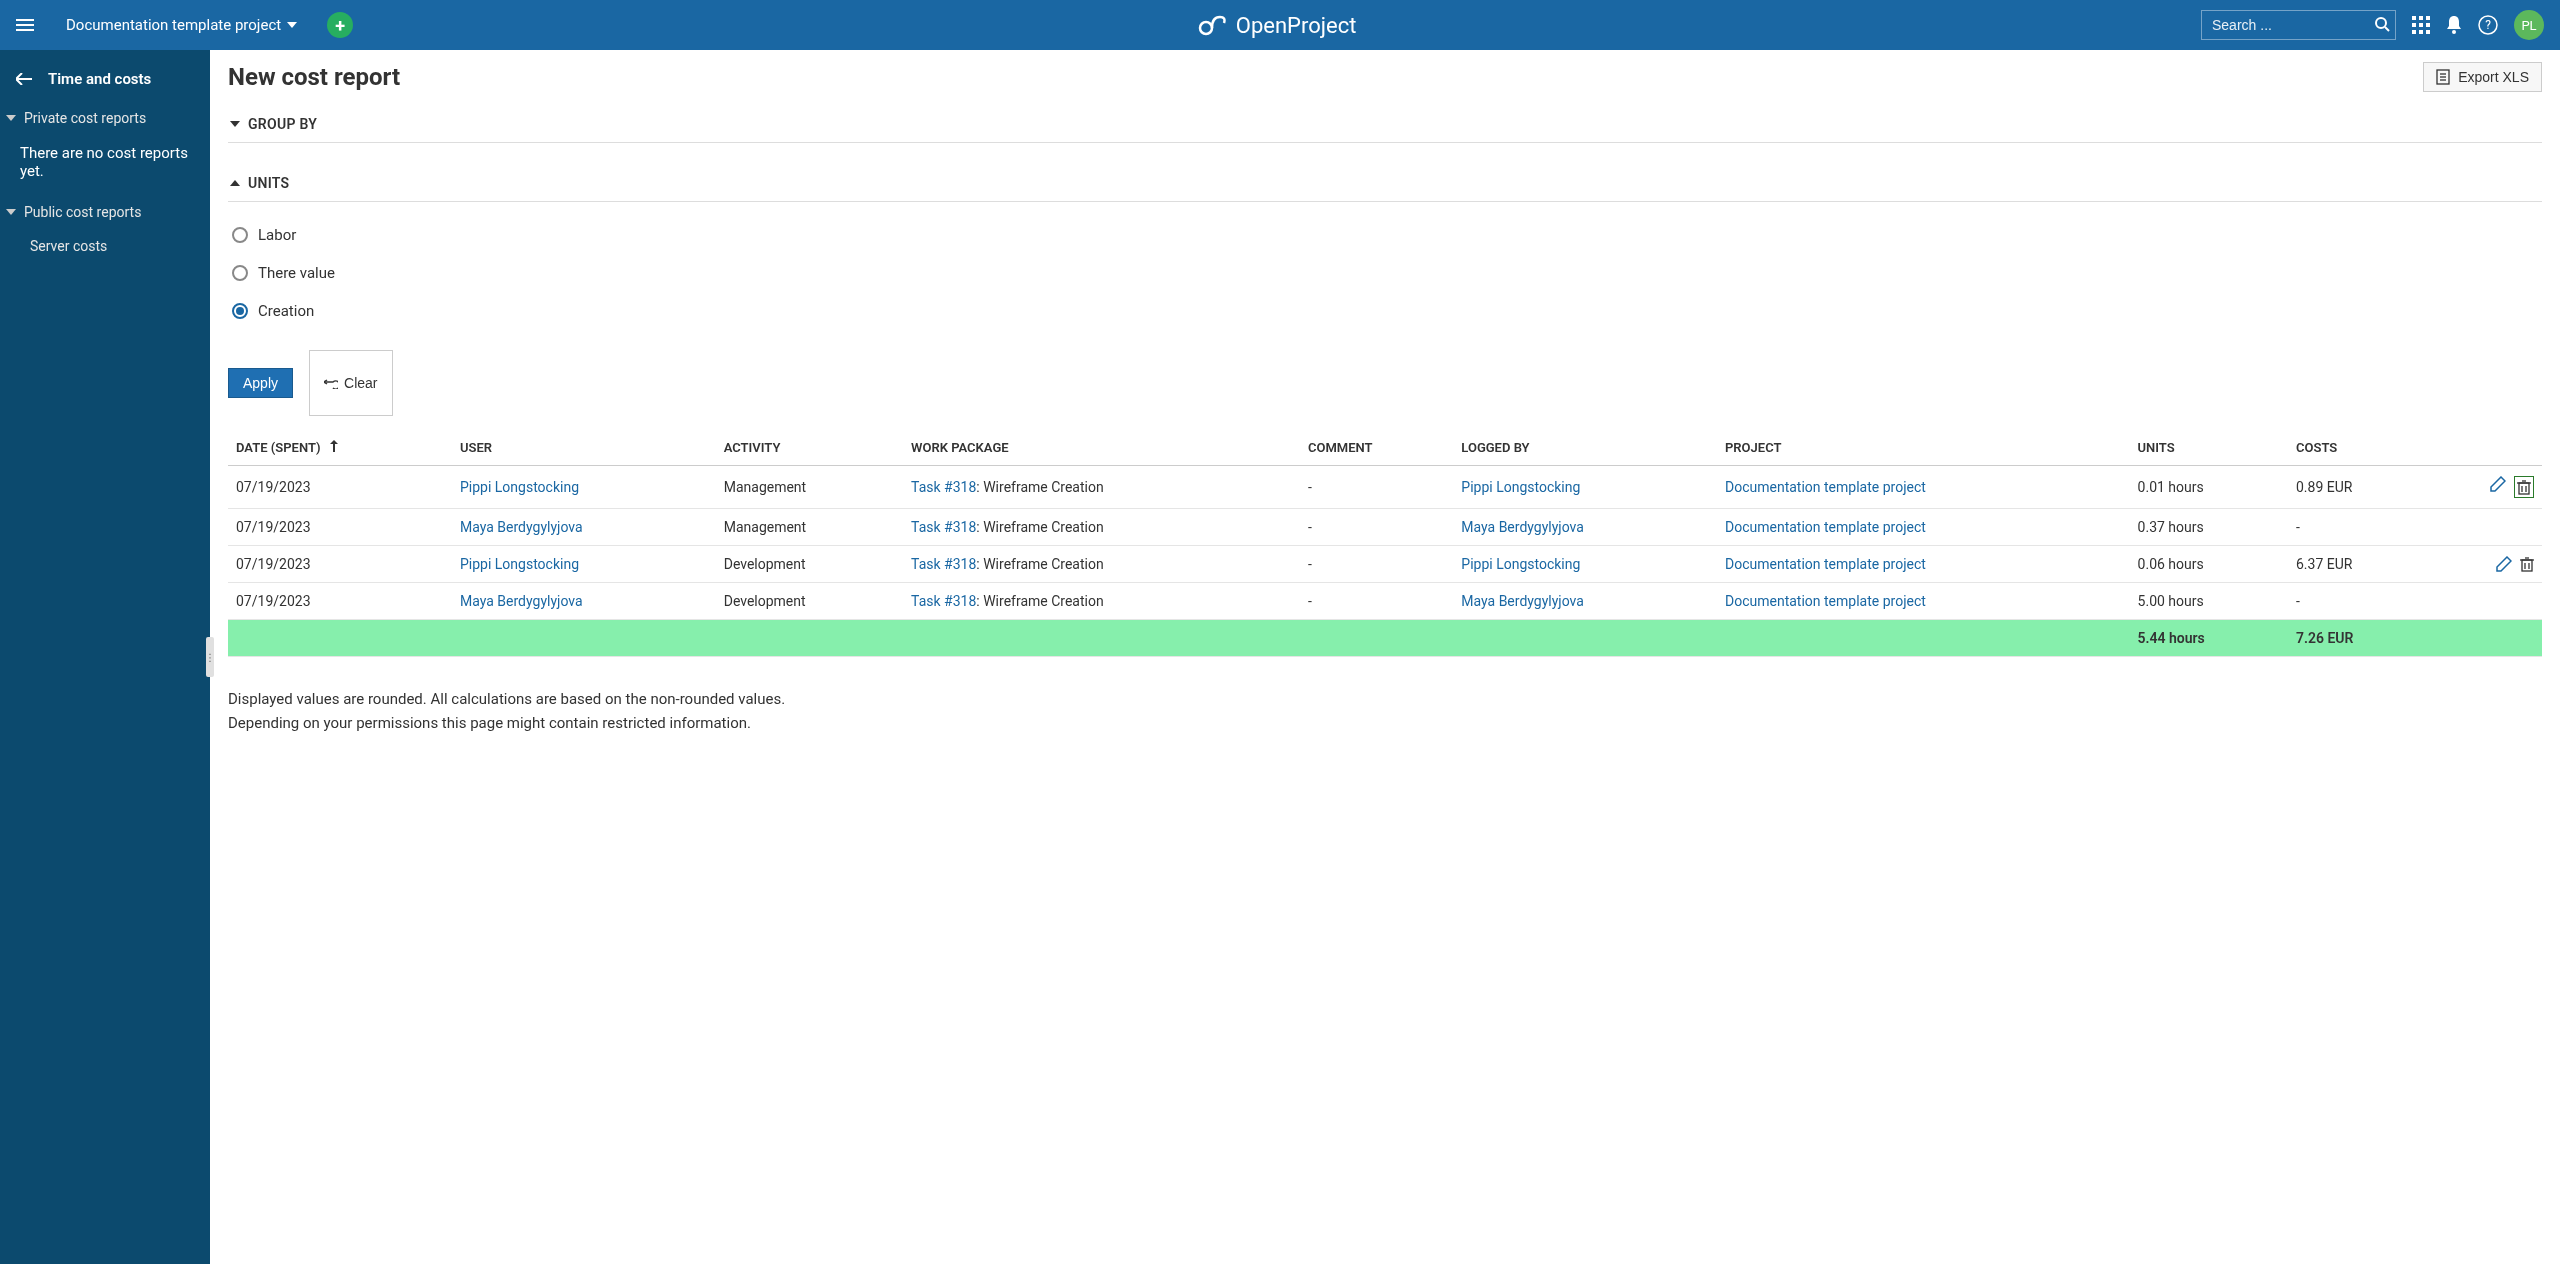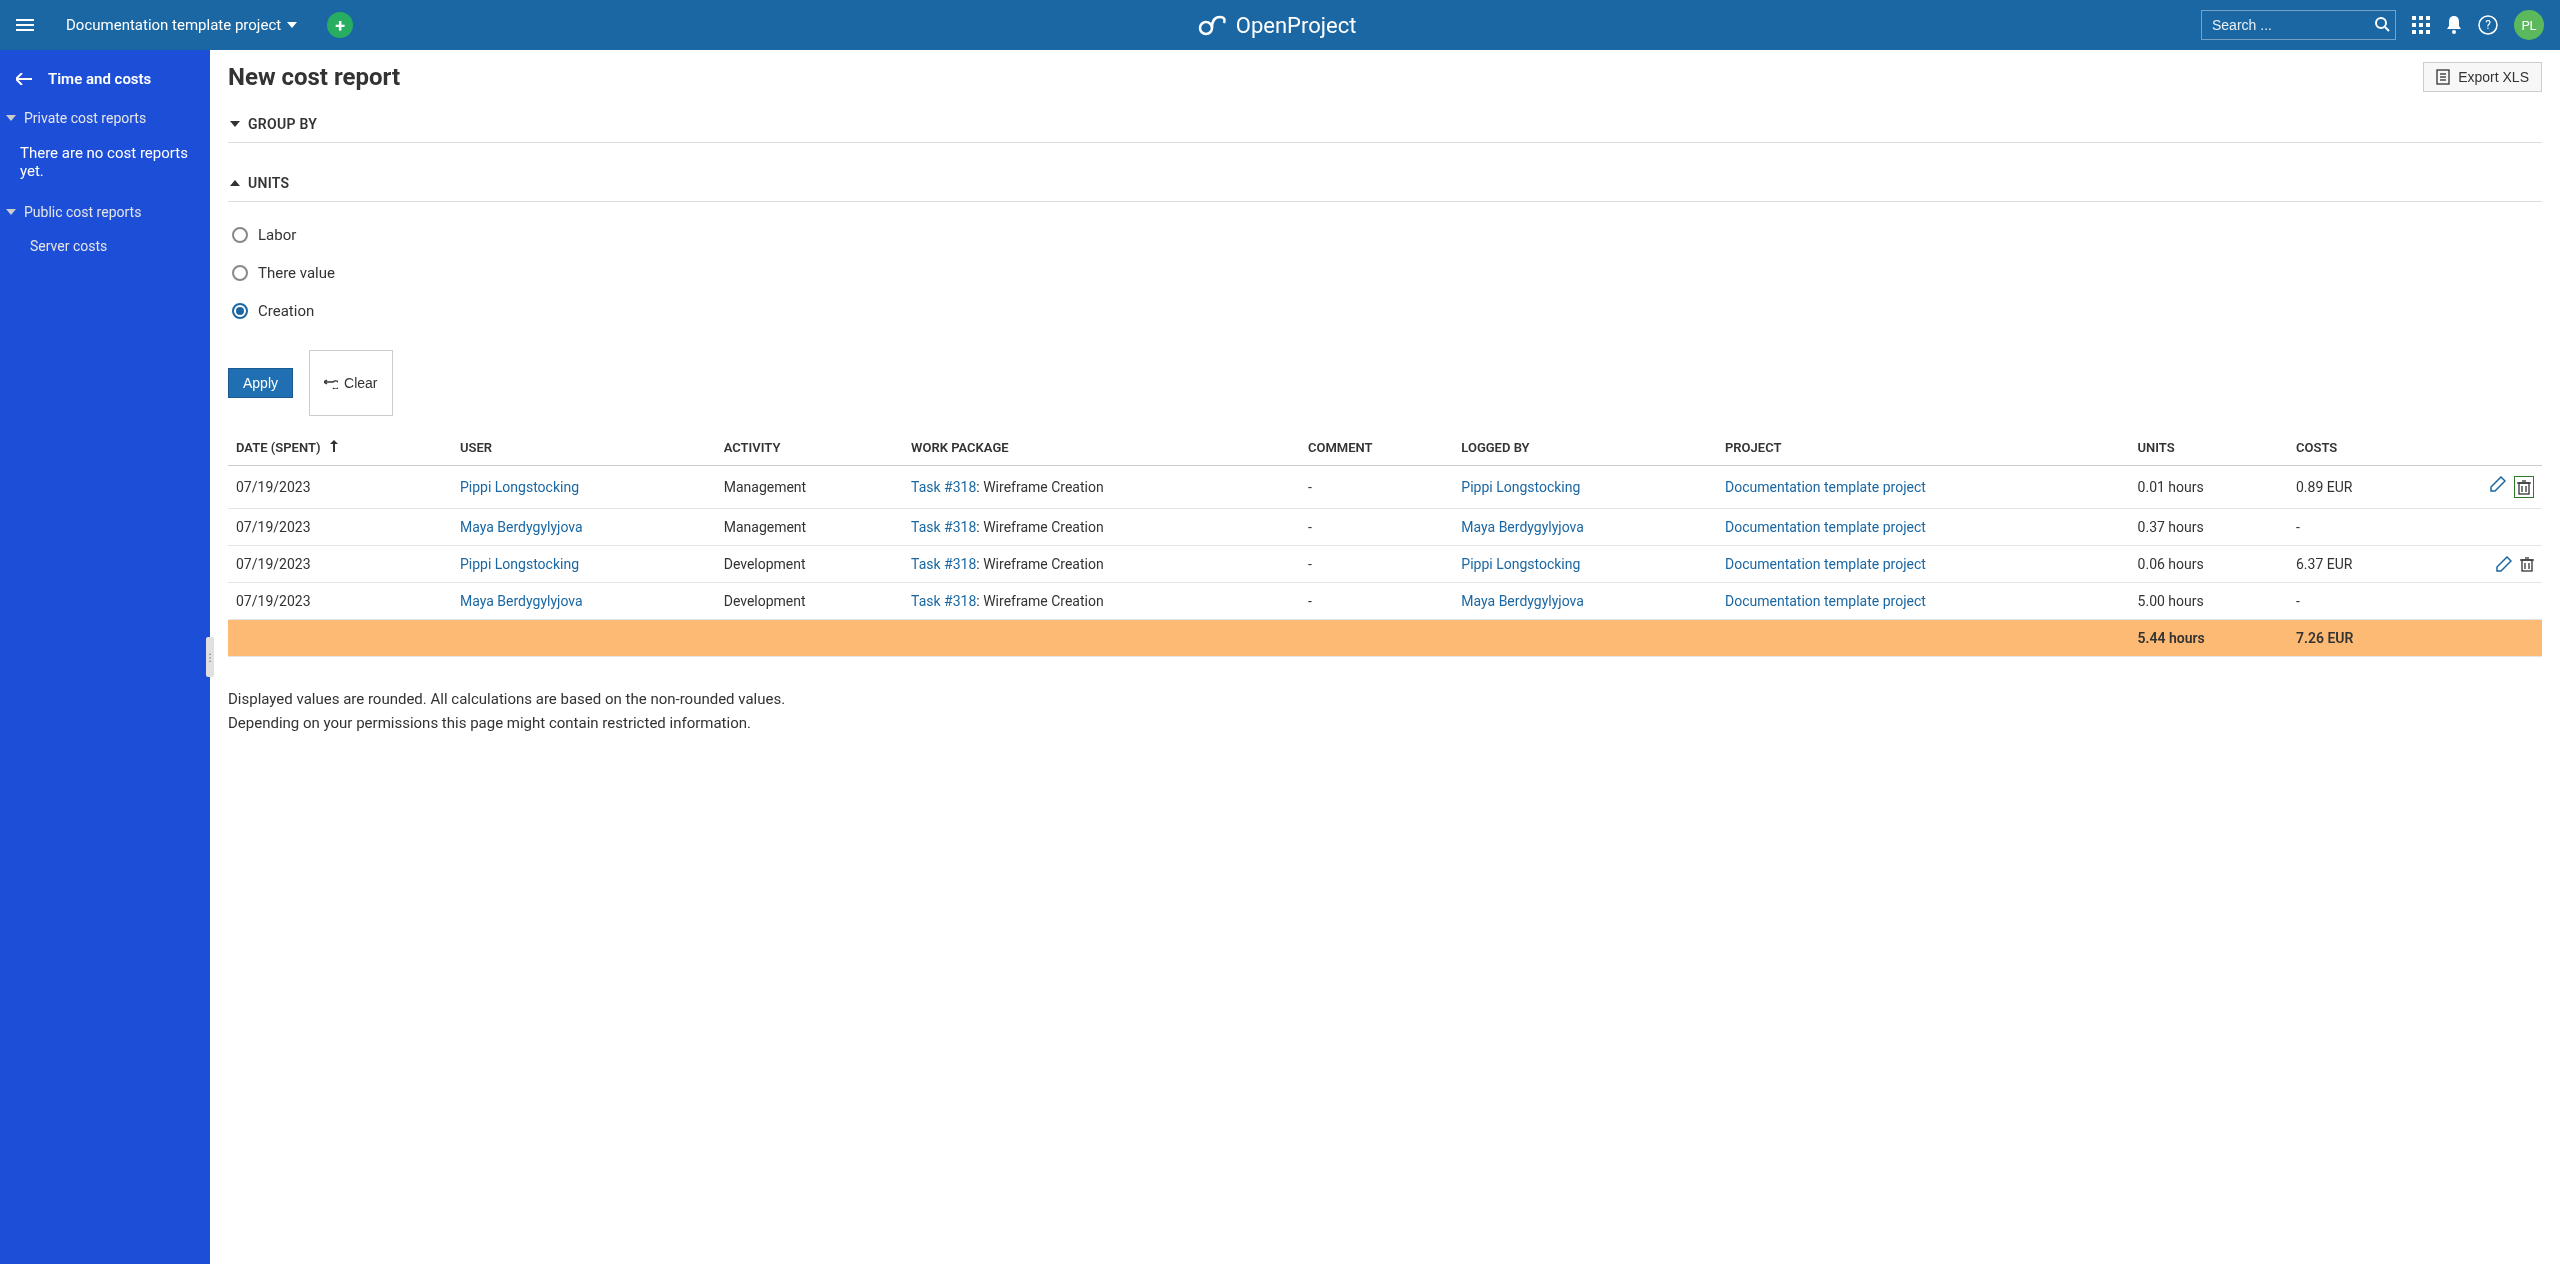--- a/index.html
+++ b/index.html
@@ -19,21 +19,21 @@
 .top-right { display: flex; align-items: center; gap: 16px; }
 .search-box { position: relative; }
 .search-input { width: 195px; height: 30px; background: transparent; border: 1px solid rgba(255,255,255,0.4); color: #fef9c3; padding: 0 26px 0 10px; font-size: 14px; outline: none; }
 .search-input::placeholder { color: #fff; opacity: 0.9; }
 .search-icon-btn { position: absolute; right: 6px; top: 6px; cursor: pointer; }
 .header-icon { cursor: pointer; display: flex; align-items: center; }
 .avatar { width: 30px; height: 30px; border-radius: 50%; background: #5cb85c; display: flex; align-items: center; justify-content: center; font-size: 13px; color: #fff; cursor: pointer; }
 
 
 .body-wrap { display: flex; height: calc(100vh - 50px); }
-.sidebar { width: 210px; background: #1d4ed8; color: #fff; flex-shrink: 0; padding-top: 8px; position: relative; }
+.sidebar { width: 210px; background: #0c4a6e; color: #fff; flex-shrink: 0; padding-top: 8px; position: relative; }
 .sidebar-header { display: flex; align-items: center; gap: 14px; padding: 12px 16px; font-weight: 600; font-size: 15px; }
 .back-arrow { cursor: pointer; }
 .sidebar-section-title { display: flex; align-items: center; gap: 8px; padding: 10px 6px 10px 6px; font-size: 14px; cursor: pointer; color: #e5e5e5; }
 .sidebar-empty { padding: 8px 4px 14px 20px; font-size: 15px; color: #fff; }
 .sidebar-item { padding: 8px 4px 8px 30px; font-size: 14px; color: #e5e5e5; cursor: pointer; }
 .sidebar-handle { position: absolute; right: -4px; top: 50%; transform: translateY(-50%); width: 8px; height: 40px; background: #e0e0e0; border-radius: 2px; cursor: col-resize; display:flex; align-items:center; justify-content:center; color:#666; font-size:10px; }
 
 
 .main { flex: 1; padding: 12px 18px 30px 18px; overflow-y: auto; }
 .page-header-row { display: flex; align-items: center; justify-content: space-between; margin-bottom: 14px; }
@@ -56,21 +56,21 @@
 
 
 .data-table { width: 100%; border-collapse: collapse; font-size: 14px; }
 .data-table th { text-align: left; font-weight: 600; padding: 10px 8px; border-bottom: 1px solid #ccc; text-transform: uppercase; font-size: 13px; color: #333; }
 .data-table td { padding: 10px 8px; border-bottom: 1px solid #e5e5e5; vertical-align: middle; }
 .link { color: #1a67a3; cursor: pointer; }
 .sort-ind { margin-left: 6px; }
 .row-actions { display: flex; gap: 8px; justify-content: flex-end; }
 .action-icon { cursor: pointer; color: #1a67a3; display:inline-flex; }
 .action-icon.delete-highlight { border: 1px solid #2a7a2a; padding: 2px; color:#333; }
-.totals-row td { background: #fdba74; font-weight: 600; }
+.totals-row td { background: #86efac; font-weight: 600; }
 
 .footnote { margin-top: 30px; font-size: 15px; color: #333; line-height: 1.6; }
 
 svg { display: block; }
 </style>
 </head>
 <body>
 
 <div class="top-header">
   <div class="top-left">

